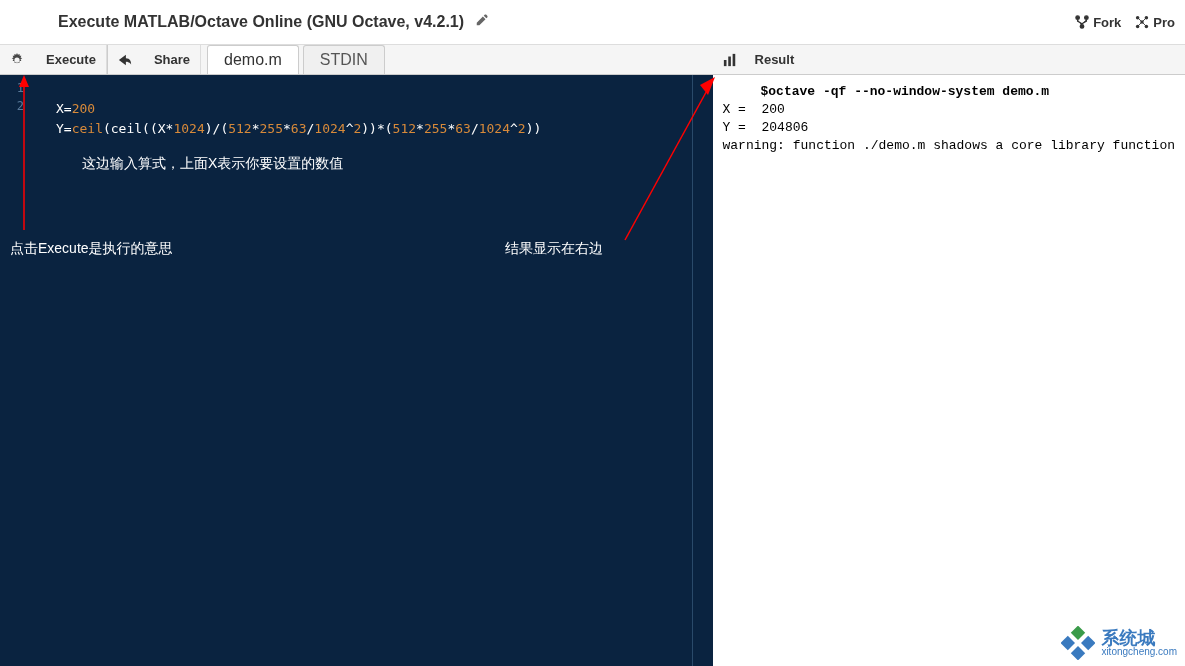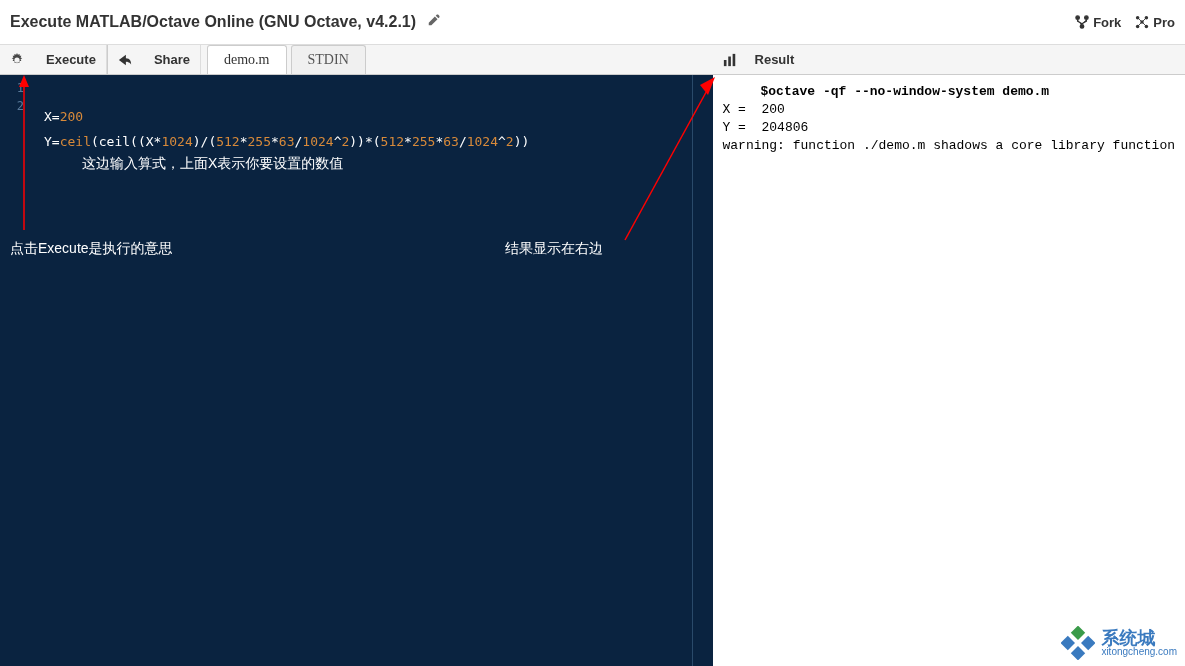--- a/index.html
+++ b/index.html
@@ -6,37 +6,37 @@
 body { font-family: Arial, sans-serif; width: 1185px; height: 666px; overflow: hidden; background: #fff; position: relative; }
 
 
 .header { height: 45px; border-bottom: 1px solid #ddd; display: flex; align-items: center; padding: 0 10px; background: #fff; }
 .logo { display: flex; align-items: center; gap: 6px; margin-right: 20px; }
 .logo svg { width: 28px; height: 28px; }
 .logo-text { display: flex; flex-direction: column; line-height: 1; }
 .logo-main { font-size: 15px; font-weight: bold; color: #333; letter-spacing: 0.5px; }
 .logo-main .light { font-weight: normal; color: #888; }
 .logo-sub { font-size: 7px; color: #888; letter-spacing: 1px; margin-top: 2px; }
-.page-title { font-size: 16px; font-weight: bold; color: #333; flex: 1; }
+.page-title { font-size: 16px; font-weight: bold; color: #333; flex: 1; margin-left: 48px; }
 .title-edit { margin-left: 6px; color: #666; }
 .header-right { display: flex; gap: 14px; font-size: 13px; color: #333; font-weight: bold; }
 .header-right .hbtn { display: flex; align-items: center; gap: 4px; cursor: pointer; }
 
 
 .toolbar { height: 30px; border-bottom: 1px solid #ccc; display: flex; align-items: stretch; background: #f5f5f5; }
 .tb-btn { display: flex; align-items: center; gap: 22px; padding: 0 10px; font-size: 13px; font-weight: bold; color: #333; cursor: pointer; border-right: 1px solid #ddd; }
 .tabs { display: flex; align-items: stretch; margin-left: 6px; }
-.tab { padding: 0 16px; display: flex; align-items: center; font-size: 14px; color: #555; background: #f0f0f0; border: 1px solid #ccc; border-bottom: none; border-radius: 3px 3px 0 0; margin-right: 4px; cursor: pointer; font-family: Liberation Serif, serif; }
+.tab { padding: 0 16px; display: flex; align-items: center; font-size: 16px; color: #555; background: #f0f0f0; border: 1px solid #ccc; border-bottom: none; border-radius: 3px 3px 0 0; margin-right: 4px; cursor: pointer; }
 .tab.active { background: #fff; color: #333; }
 
 
 .main { display: flex; height: calc(666px - 75px); }
 .editor-pane { width: 718px; background: #0a2340; color: #fff; position: relative; font-family: Consolas, monospace; font-size: 13px; }
 .gutter { position: absolute; left: 0; top: 0; width: 30px; background: #0a2340; color: #5a7a9a; text-align: right; padding: 4px 6px 0 0; line-height: 18px; font-size: 12px; }
-.code { position: absolute; left: 44px; top: 4px; line-height: 25px; white-space: pre; }
+.code { position: absolute; left: 56px; top: 4px; line-height: 20px; white-space: pre; }
 .code .num { color: #d88a3a; }
 .code .fn { color: #d88a3a; }
 .code .op { color: #fff; }
 .code .var { color: #fff; }
 .editor-border { position: absolute; right: 20px; top: 0; bottom: 0; width: 1px; background: #2a4a6a; }
 
 .result-pane { flex: 1; background: #fff; display: flex; flex-direction: column; }
 .result-head { height: 30px; border-bottom: 1px solid #ccc; display: flex; align-items: center; padding: 0 10px; font-size: 13px; font-weight: bold; color: #333; gap: 18px; background: #f5f5f5; margin-top: -30px; position: relative; z-index: 2; }
 .result-body { padding: 8px 10px; font-family: "Courier New", monospace; font-size: 13px; line-height: 18px; color: #000; white-space: pre; }
 .result-body .cmd { font-weight: bold; margin-left: 38px; }

